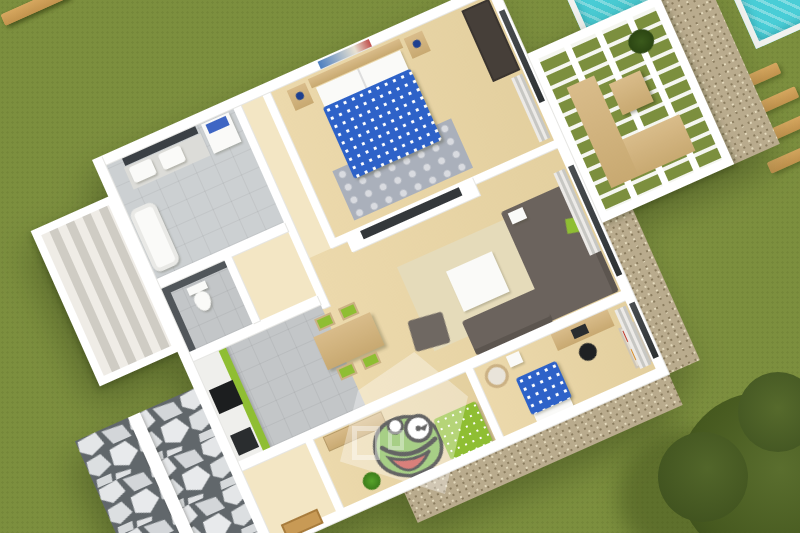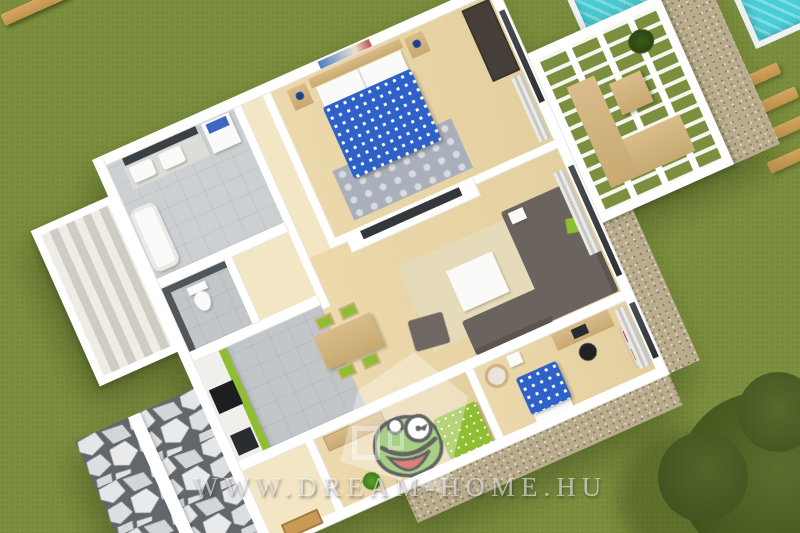--- a/index.html
+++ b/index.html
@@ -253,15 +253,14 @@
   <div class="tree">
     <div class="lump shadow"></div>
     <div class="lump l1"></div>
     <div class="lump l2"></div>
     <div class="lump l3"></div>
   </div>
 
   <div class="logo-mark"></div>
   <div class="logo-d1"></div>
   <div class="logo-d2"></div>
-  <div class="watermark">WWW.DREAM-HOME.HU</div>
 
 </div>
 
 </body></html>

